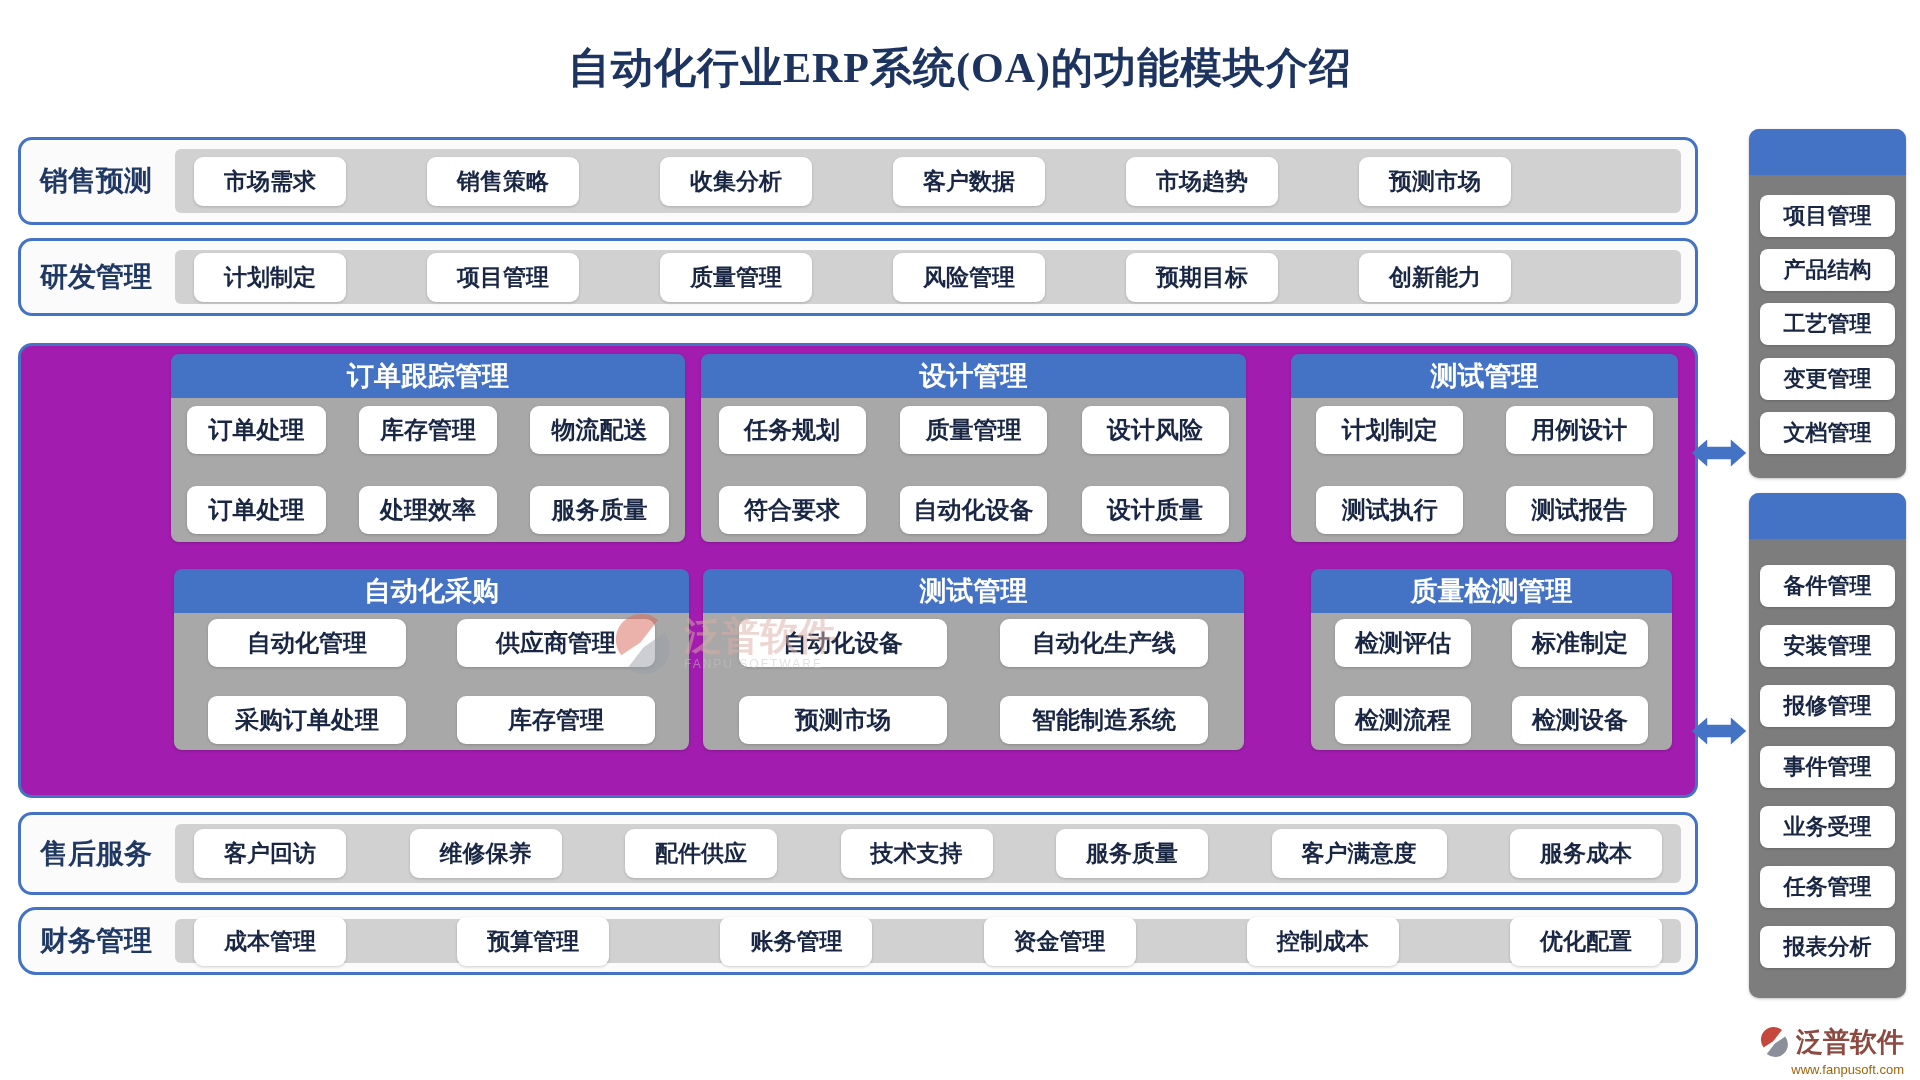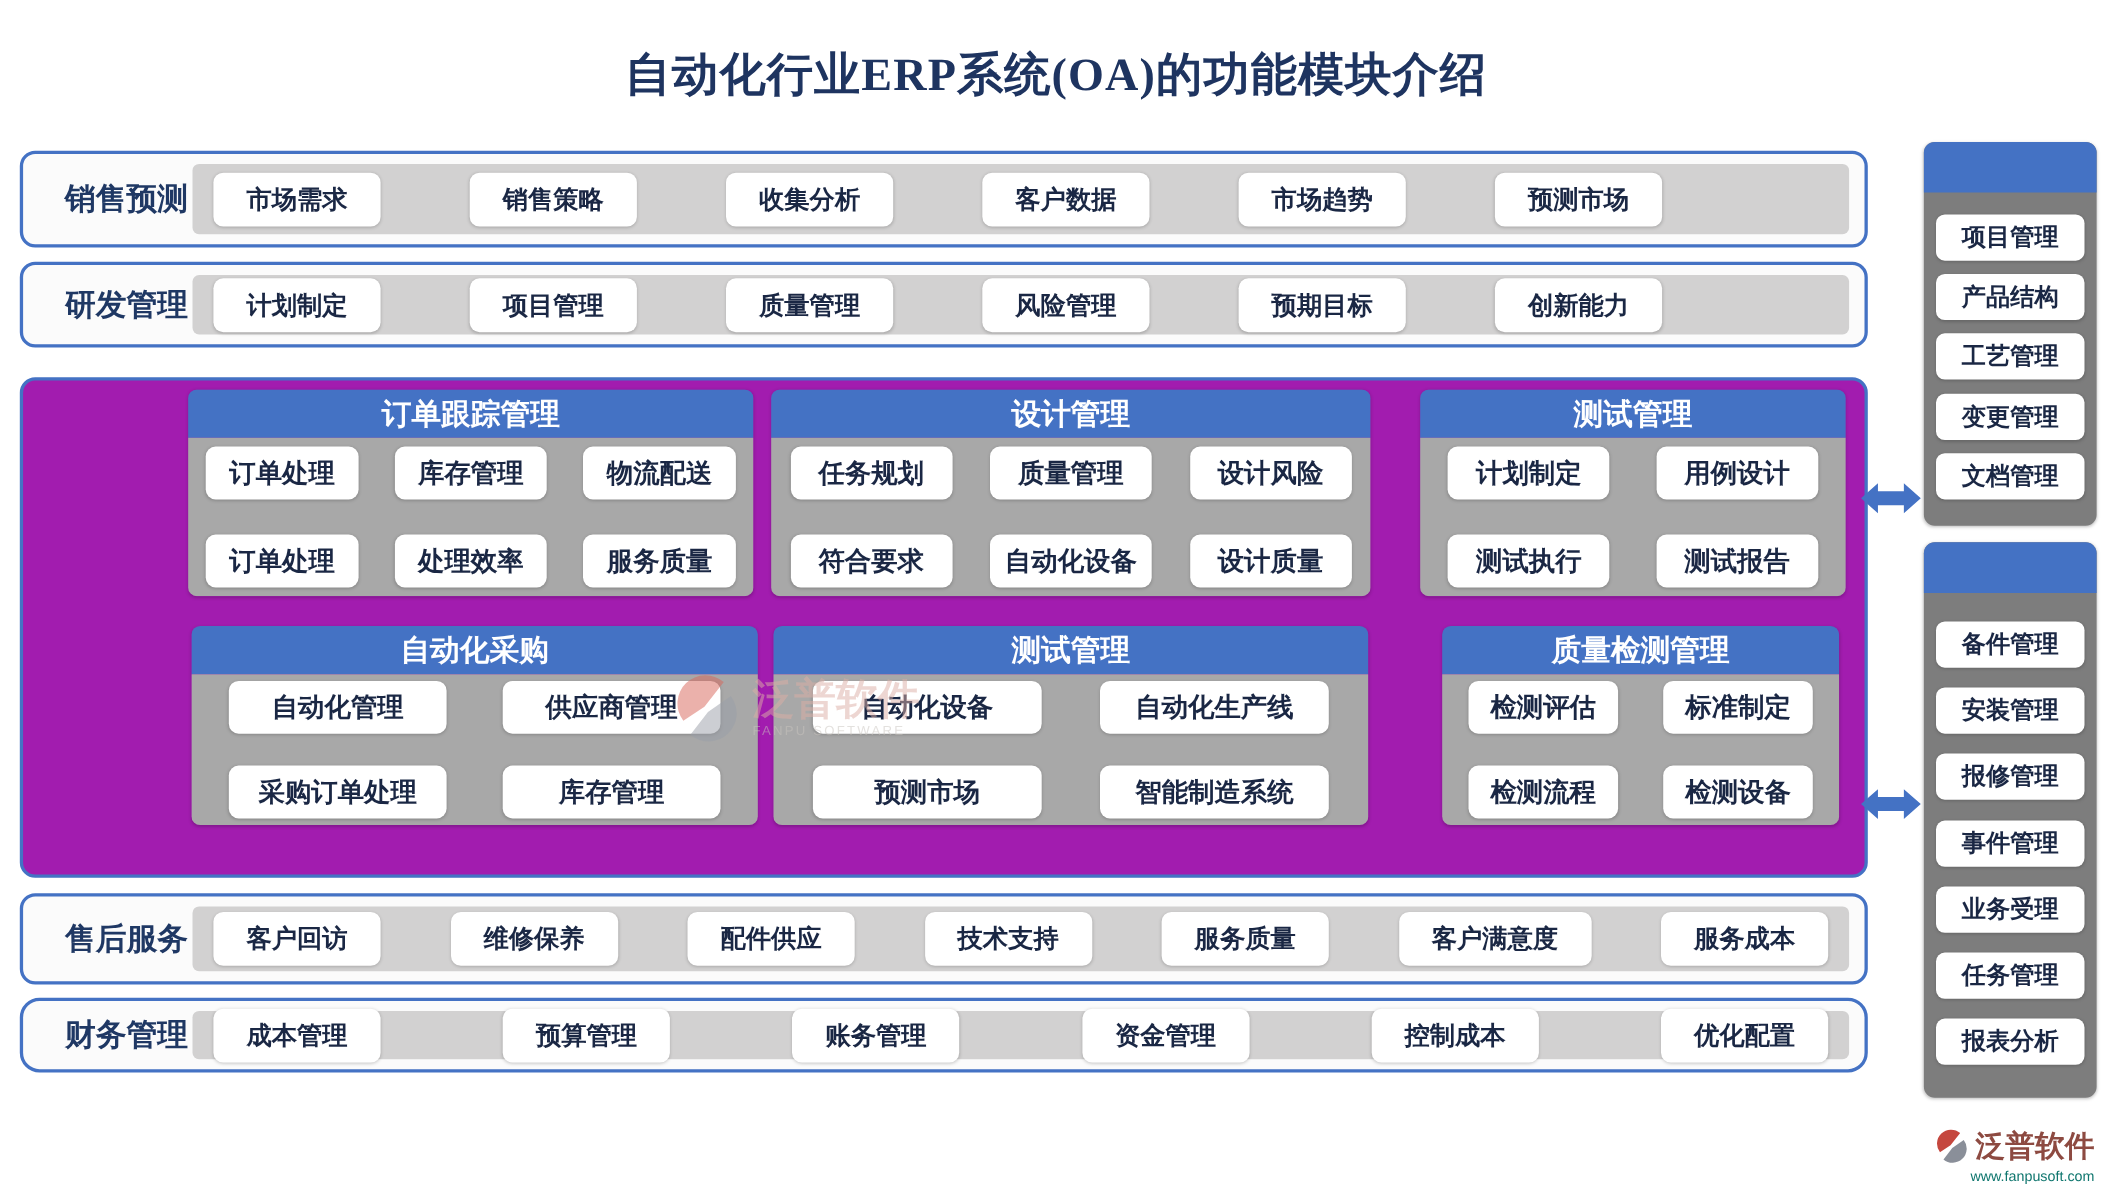--- a/index.html
+++ b/index.html
@@ -4,21 +4,21 @@
 <style>
   html,body{margin:0;padding:0;background:#fff;}
   .page{position:relative;width:1920px;height:1080px;background:#fff;overflow:hidden;
         font-family:"Liberation Serif", serif;}
   .title{position:absolute;top:40px;left:0;width:100%;text-align:center;
          font-size:42px;font-weight:600;color:#1E3460;letter-spacing:1px;}
   
   .band{position:absolute;left:18px;width:1680px;box-sizing:border-box;
         background:#fbfbfb;border:3px solid #4472C4;border-radius:14px;
         display:flex;align-items:center;}
-  .band-label{flex:none;width:150px;text-align:right;font-size:28px;font-weight:700;color:#1F3864;}
+  .band-label{flex:none;width:150px;text-align:center;font-size:28px;font-weight:700;color:#1F3864;}
   .band-track{flex:1;height:calc(100% - 18px);margin:9px 14px 9px 4px;background:#D2D1D1;
         border-radius:6px;display:flex;align-items:center;justify-content:space-between;
         padding:0 19px;box-sizing:border-box;}
   .band-track.short{padding-right:170px;}
   .chip{background:#fff;border-radius:9px;padding:9px 30px;font-size:23px;font-weight:600;
         color:#1A2744;white-space:nowrap;box-shadow:0 1px 3px rgba(0,0,0,.18);text-align:center;}
   
   .main-box{position:absolute;left:18px;top:343px;width:1680px;height:455px;box-sizing:border-box;
         background:#a21caf;border:3px solid #4472C4;border-radius:14px;}
   .card{position:absolute;border-radius:8px;overflow:hidden;display:flex;flex-direction:column;
@@ -45,21 +45,21 @@
         opacity:.5;pointer-events:none;}
   .wm-icon{width:64px;height:64px;}
   .wm-name{font-size:38px;font-weight:700;color:#DCAFA6;line-height:1.05;}
   .wm-sub{font-size:12px;letter-spacing:2px;color:#C9C4BF;font-family:"Liberation Sans",sans-serif;}
   
   .footer-brand{position:absolute;right:16px;top:1024px;display:flex;flex-direction:column;
         align-items:flex-end;}
   .fb-row{display:flex;align-items:center;gap:6px;}
   .fb-icon{width:32px;height:32px;}
   .fb-name{font-size:27px;font-weight:700;color:#8D4A41;}
-  .fb-url{font-size:13px;color:#0f766e;margin-top:2px;font-family:"Liberation Sans",sans-serif;}
+  .fb-url{font-size:13px;color:#a16207;margin-top:2px;font-family:"Liberation Sans",sans-serif;}
 </style>
 </head>
 <body>
 
 <div class="page">
 
   <div class="title">自动化行业ERP系统(OA)的功能模块介绍</div>
 
   <div class="band" style="top:137px;height:88px;">
     <div class="band-label">销售预测</div>

